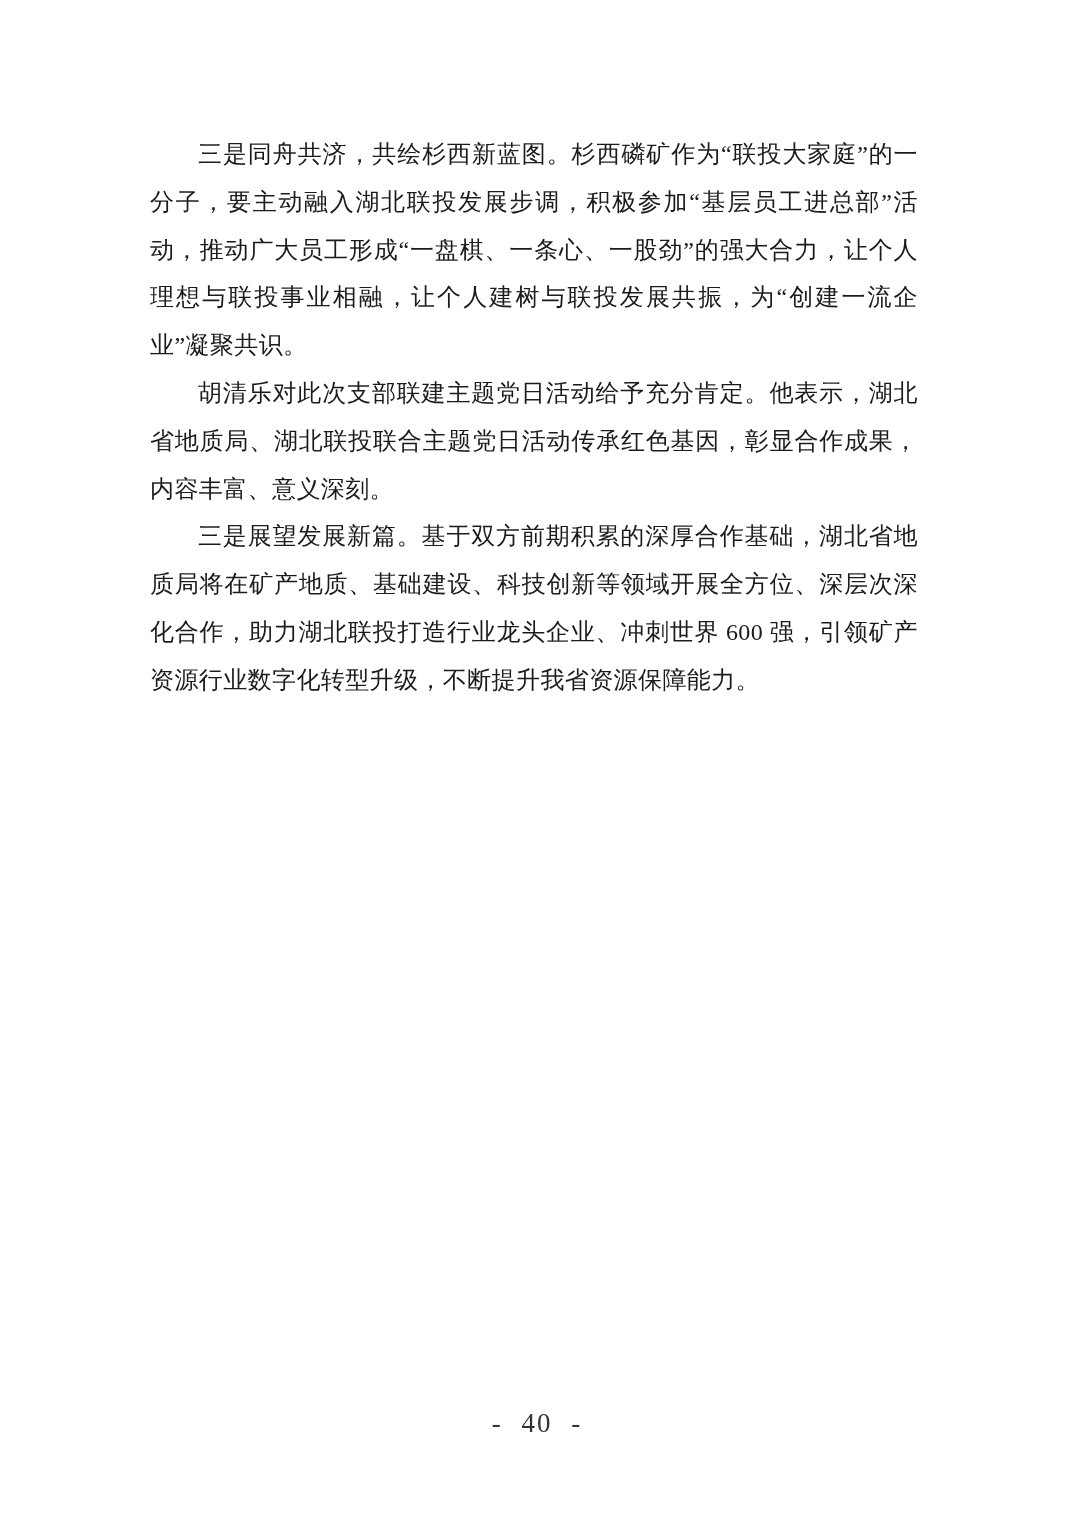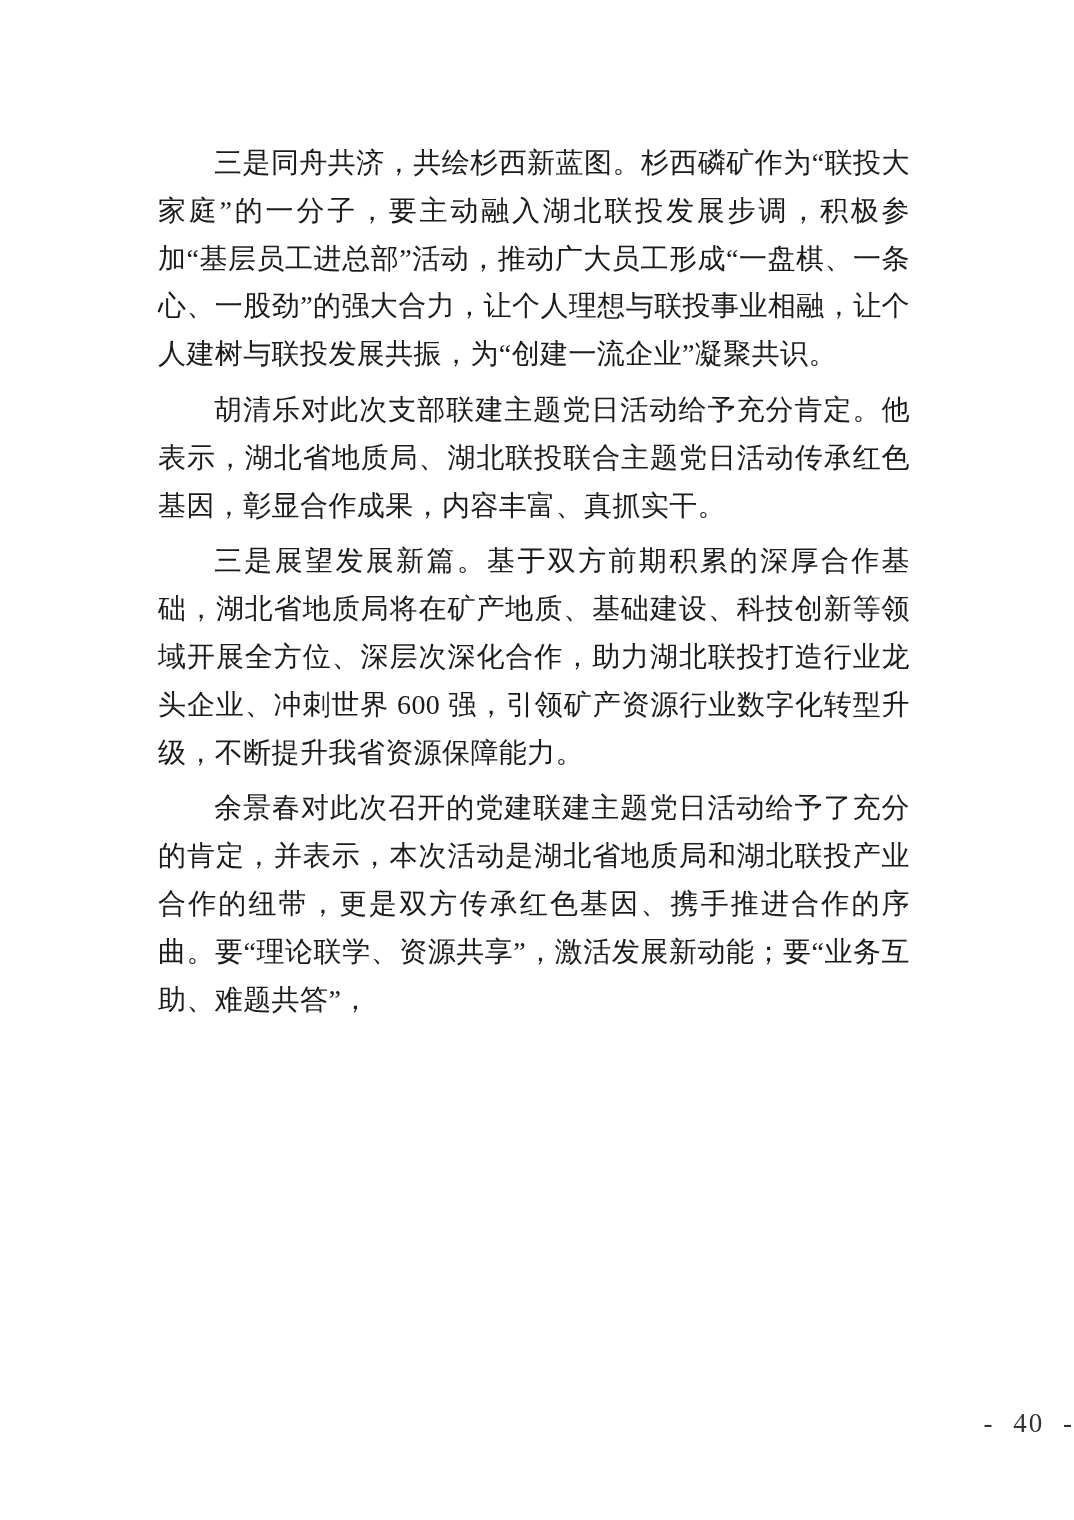--- a/index.html
+++ b/index.html
@@ -18,49 +18,48 @@
     overflow: hidden;
     box-sizing: border-box;
   }
   .content {
     position: absolute;
     top: 131px;
     left: 150px;
     width: 768px;
   }
   .content p {
-    margin: 8px;
+    margin: 0;
     padding: 0;
-    font-size: 28px;
+    font-size: 24px;
     line-height: 47.8px;
     text-align: justify;
     text-justify: inter-ideograph;
     text-indent: 2em;
     letter-spacing: 0.4px;
   }
   .page-footer {
     position: absolute;
     top: 1408px;
     left: 0;
     width: 100%;
-    text-align: right;
+    text-align: center;
   }
   .page-footer .page-number {
     font-size: 27px;
     color: #333333;
     word-spacing: 10px;
     letter-spacing: 2px;
   }
 </style>
 </head>
 <body>
 
 <div class="page">
   <main class="content">
     <p>三是同舟共济，共绘杉西新蓝图。杉西磷矿作为“联投大家庭”的一分子，要主动融入湖北联投发展步调，积极参加“基层员工进总部”活动，推动广大员工形成“一盘棋、一条心、一股劲”的强大合力，让个人理想与联投事业相融，让个人建树与联投发展共振，为“创建一流企业”凝聚共识。</p>
-    <p>胡清乐对此次支部联建主题党日活动给予充分肯定。他表示，湖北省地质局、湖北联投联合主题党日活动传承红色基因，彰显合作成果，内容丰富、真抓实干。</p>
+    <p>胡清乐对此次支部联建主题党日活动给予充分肯定。他表示，湖北省地质局、湖北联投联合主题党日活动传承红色基因，彰显合作成果，内容丰富、意义深刻。</p>
     <p>三是展望发展新篇。基于双方前期积累的深厚合作基础，湖北省地质局将在矿产地质、基础建设、科技创新等领域开展全方位、深层次深化合作，助力湖北联投打造行业龙头企业、冲刺世界 600 强，引领矿产资源行业数字化转型升级，不断提升我省资源保障能力。</p>
-    <p>余景春对此次召开的党建联建主题党日活动给予了充分的肯定，并表示，本次活动是湖北省地质局和湖北联投产业合作的纽带，更是双方传承红色基因、携手推进合作的序曲。要“理论联学、资源共享”，激活发展新动能；要“业务互助、难题共答”，</p>
   </main>
   <footer class="page-footer">
     <span class="page-number">- 40 -</span>
   </footer>
 </div>
 
 </body></html>

